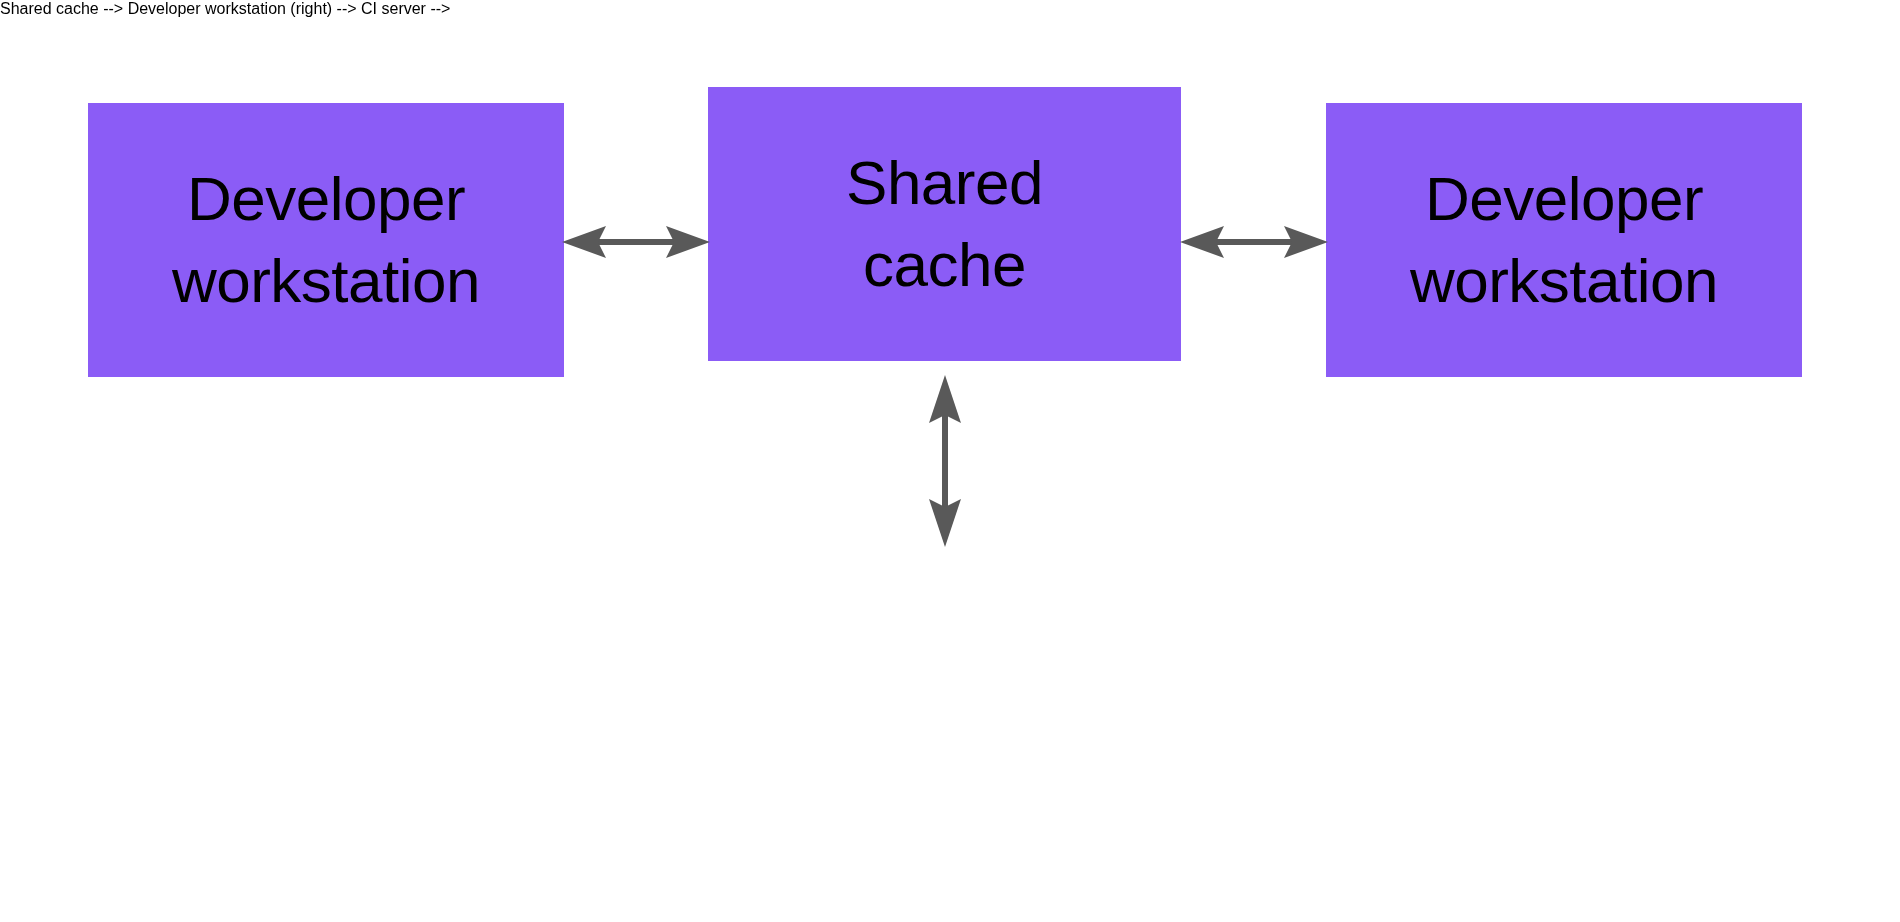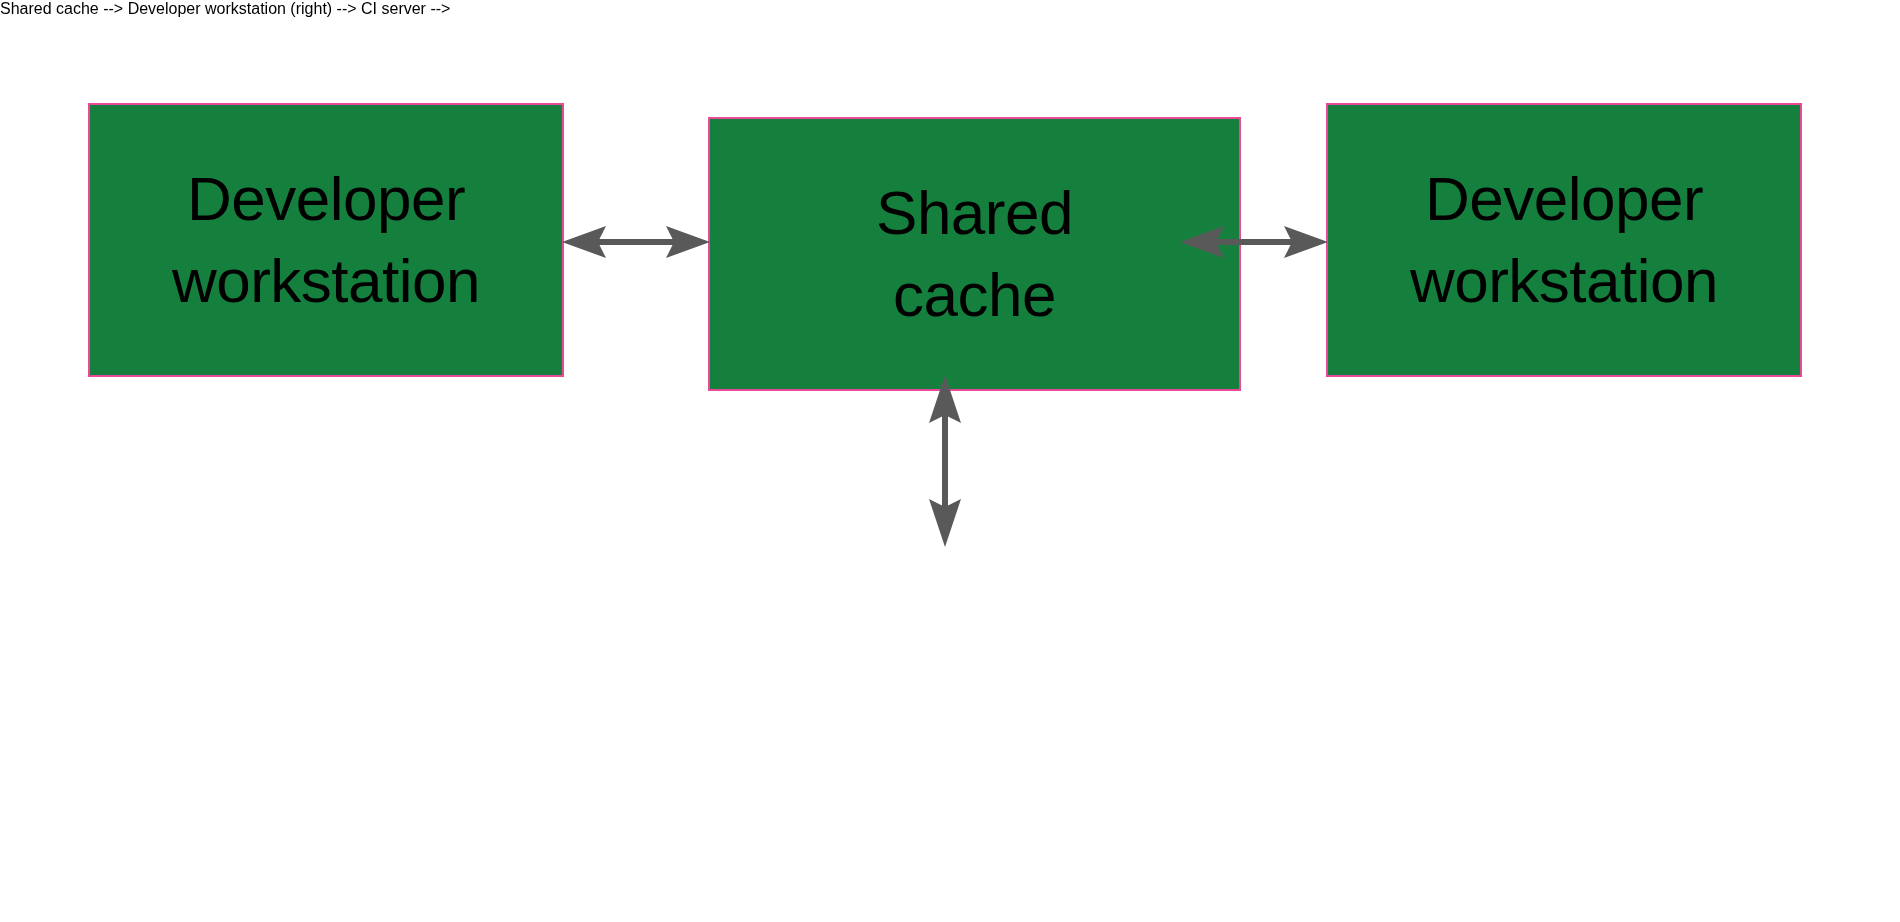--- a/index.html
+++ b/index.html
@@ -13,39 +13,39 @@
   #canvas {
     position: relative;
     width: 1900px;
     height: 922px;
     background: #ffffff;
     overflow: hidden;
   }
   .node {
     position: absolute;
     box-sizing: border-box;
-    background: #15803d;
-    border: 2px solid #ec4899;
+    background: #8b5cf6;
+    border: 2px solid #8b5cf6;
     display: flex;
     align-items: center;
     justify-content: center;
     text-align: center;
   }
   .node-label {
     font-family: "Liberation Sans", sans-serif;
     font-size: 62px;
     line-height: 1.32;
     color: #000000;
     letter-spacing: -0.5px;
     white-space: pre-line;
     padding: 0 10px;
   }
   
   #node-dev-left   { left: 88px;  top: 103px; width: 476px; height: 274px; }
-  #node-shared     { left: 708px; top: 117px; width: 533px; height: 274px; }
+  #node-shared     { left: 708px; top: 87px; width: 473px; height: 274px; }
   #node-dev-right  { left: 1326px;top: 103px; width: 476px; height: 274px; }
   #node-ci         { left: 708px; top: 545px; width: 473px; height: 274px; }
 
   .edge {
     position: absolute;
   }
   .edge svg { display: block; overflow: visible; }
 
   #edge-left-shared  { left: 560px;  top: 206px;  width: 152px; height: 72px; }
   #edge-shared-right { left: 1178px; top: 206px;  width: 152px; height: 72px; }

